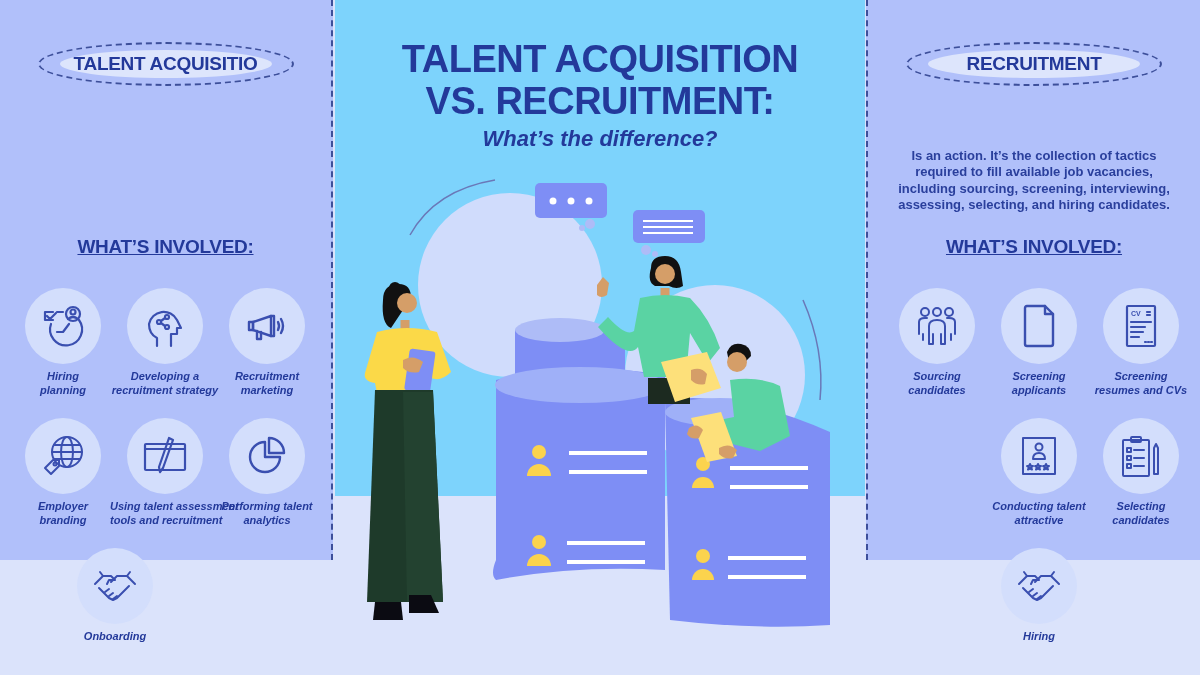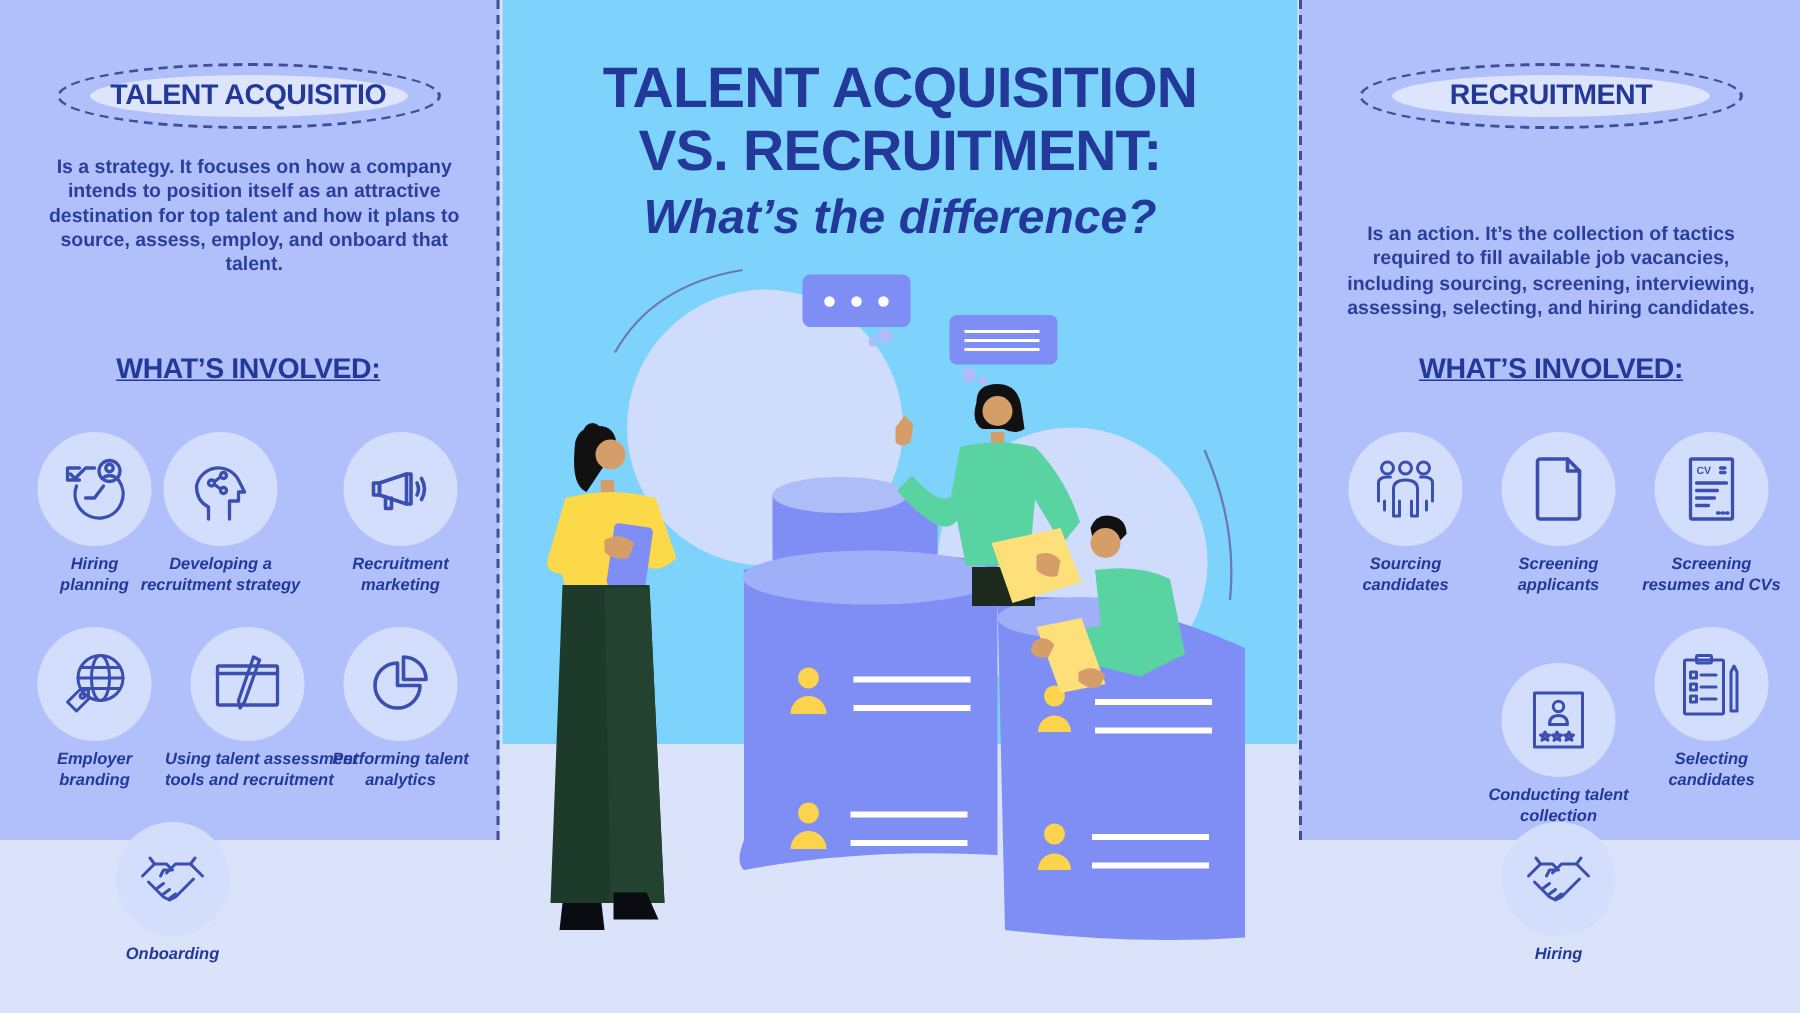--- a/index.html
+++ b/index.html
@@ -49,53 +49,52 @@
     margin-top: 6px; font-weight: 700; font-style: italic; font-size: 11px; line-height: 13.5px; color: #23399a;
     white-space: nowrap;
   }
 
   .title {
     position: absolute; left: 0; right: 0; top: 38px; text-align: center;
     font-weight: 700; font-size: 38px; line-height: 42px; color: #23399a; letter-spacing: -0.5px;
   }
   .subtitle {
     position: absolute; left: 0; right: 0; top: 126px; text-align: center;
-    font-weight: 700; font-style: italic; font-size: 32px; color: #23399a;
+    font-weight: 700; font-style: italic; font-size: 22px; color: #23399a;
   }
   .illus { position: absolute; left: 0; top: 170px; width: 530px; height: 505px; }
 </style>
 </head>
 <body>
 
 <div class="panel left">
   <div class="pill-wrap">
     <div class="pill-ring"></div>
     <div class="pill">TALENT ACQUISITIO</div>
   </div>
-  <div class="desc">Is a strategy. It focuses on how a company intends to position itself as an attractive destination for top talent and how it plans to source, assess, employ, and onboard that talent.</div>
   <div class="involved">WHAT’S INVOLVED:</div>
 
   <div class="item" style="left:8px; top:288px;">
     <div class="circle">
       <svg viewBox="0 0 48 48" fill="none" stroke="#3a4fb0" stroke-width="2.2" stroke-linecap="round" stroke-linejoin="round">
         <path d="M6 10 h8 M6 10 v8 h8 M8 14 l3 3 l6 -6"></path>
         <path d="M18 10 h6"></path>
         <circle cx="34" cy="12" r="7"></circle>
         <circle cx="34" cy="10" r="2.5"></circle>
         <path d="M29 17 q5 -4 10 0"></path>
         <path d="M12 22 a16 16 0 1 0 28 -4"></path>
         <path d="M18 30 h6 l6 -8"></path>
       </svg>
     </div>
     <div class="label">
         <div>Hiring</div>
         <div>planning</div>
       </div>
   </div>
-  <div class="item" style="left:92px; top:288px;">
+  <div class="item" style="left:110px; top:288px;">
     <div class="circle">
       <svg viewBox="0 0 48 48" fill="none" stroke="#3a4fb0" stroke-width="2.2" stroke-linecap="round" stroke-linejoin="round">
         <path d="M16 44 v-8 q-8 -4 -8 -14 a15 15 0 0 1 28 -4 l4 8 h-4 v6 h-6 v12"></path>
         <circle cx="18" cy="20" r="2"></circle>
           <circle cx="26" cy="15" r="2"></circle>
           <circle cx="26" cy="25" r="2"></circle>
         <path d="M20 19 l4 -3 M20 21 l4 3"></path>
       </svg>
     </div>
     <div class="label">
@@ -310,34 +309,34 @@
         <path d="M14 20 h20 M14 25 h14 M14 30 h12 M14 35 h8"></path>
         <path d="M28 40 h1 M31 40 h1 M34 40 h1"></path>
       </svg>
     </div>
     <div class="label">
         <div>Screening</div>
         <div>resumes and CVs</div>
       </div>
   </div>
 
-  <div class="item" style="left:116px; top:442px;">
+  <div class="item" style="left:116px; top:418px;">
     <div class="circle">
       <svg viewBox="0 0 48 48" fill="none" stroke="#3a4fb0" stroke-width="2" stroke-linecap="round" stroke-linejoin="round">
         <rect x="8" y="6" width="32" height="36"></rect>
         <circle cx="24" cy="15" r="3.5"></circle>
         <path d="M18 27 q0 -6 6 -6 q6 0 6 6 z"></path>
         <path d="M14 34 l1 -2 l1 2 h2 l-2 1.5 l1 2 l-2 -1 l-2 1 l1 -2 l-2 -1.5z"></path>
         <path d="M22 34 l1 -2 l1 2 h2 l-2 1.5 l1 2 l-2 -1 l-2 1 l1 -2 l-2 -1.5z"></path>
         <path d="M30 34 l1 -2 l1 2 h2 l-2 1.5 l1 2 l-2 -1 l-2 1 l1 -2 l-2 -1.5z"></path>
       </svg>
     </div>
     <div class="label">
         <div>Conducting talent</div>
-        <div>collection</div>
+        <div>attractive</div>
       </div>
   </div>
   <div class="item" style="left:218px; top:418px;">
     <div class="circle">
       <svg viewBox="0 0 48 48" fill="none" stroke="#3a4fb0" stroke-width="2" stroke-linecap="round" stroke-linejoin="round">
         <rect x="6" y="8" width="26" height="36" rx="1"></rect>
         <rect x="14" y="5" width="10" height="5" rx="1"></rect>
         <rect x="10" y="16" width="4" height="4"></rect>
           <path d="M17 18 h10"></path>
         <rect x="10" y="24" width="4" height="4"></rect>

